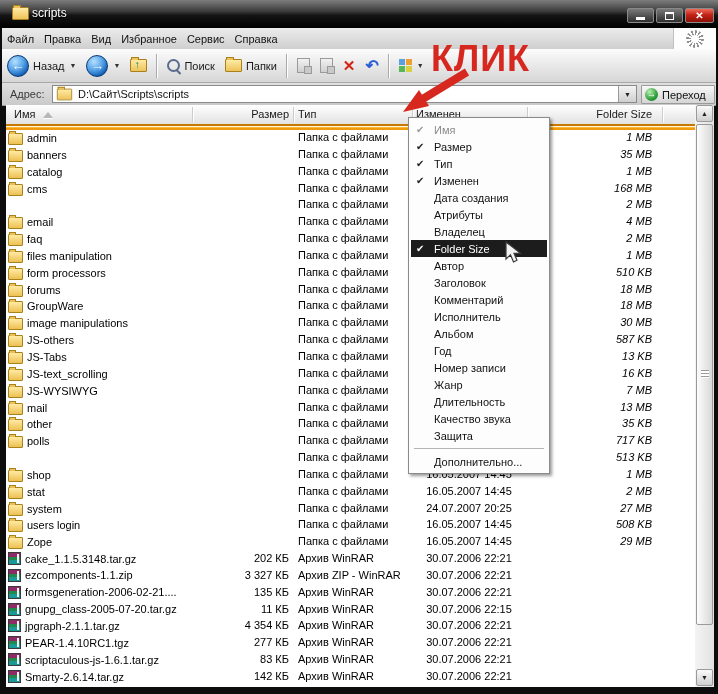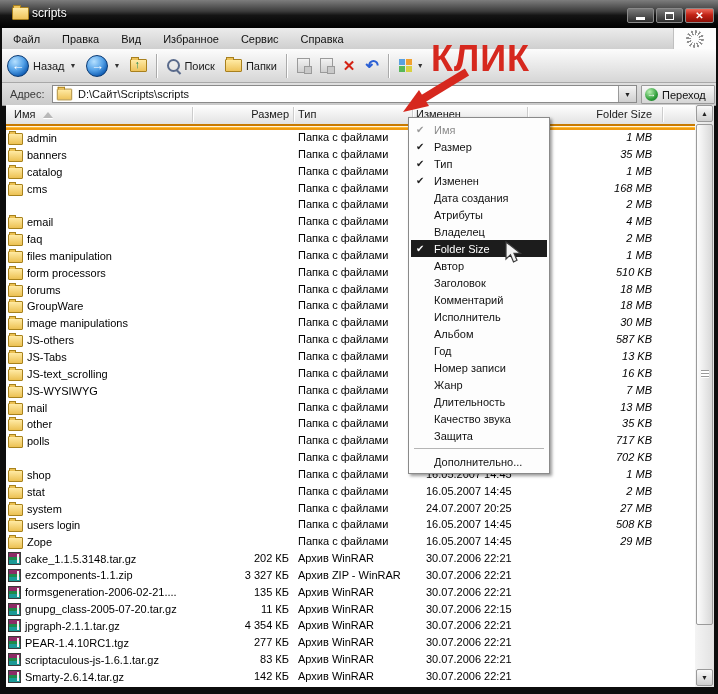--- a/index.html
+++ b/index.html
@@ -16,21 +16,21 @@
   .winbtn{position:absolute;top:8px;height:15px;border:1px solid #8a8a8a;border-radius:2px;box-sizing:border-box;display:flex;align-items:center;justify-content:center;}
   #btn-min{left:627px;width:27px;background:linear-gradient(#7a7a7a,#2e2e2e);}
   #btn-max{left:656px;width:27px;background:linear-gradient(#7a7a7a,#2e2e2e);}
   #btn-close{left:685px;width:29px;background:linear-gradient(#ef6a5a 0%,#c22316 45%,#8c0f06 100%);}
   .glyph-min{width:9px;height:3px;background:#fff;margin-top:6px;}
   .glyph-max{width:9px;height:8px;border:1px solid #fff;border-top:2px solid #fff;box-sizing:border-box;}
   .glyph-close{color:#fff;font-size:10px;font-weight:bold;line-height:1;}
 
   
   #menubar{position:absolute;left:2px;top:28px;width:714px;height:21px;background:linear-gradient(#ececec,#cfcfcf);border-bottom:1px solid #b5b5b5;display:flex;align-items:center;}
-  .menu-item{font-size:11px;color:#111;padding:0 11px;height:100%;display:flex;align-items:center;}
+  .menu-item{font-size:11px;color:#111;padding:0 5px;height:100%;display:flex;align-items:center;}
   #throbber-box{position:absolute;right:2px;top:28px;width:42px;height:22px;background:#fdfdfd;border-left:1px solid #c0c0c0;display:flex;align-items:center;justify-content:center;}
   .spinner{width:18px;height:18px;border-radius:50%;background:repeating-conic-gradient(#8f8f8f 0deg 13deg,#fdfdfd 13deg 30deg);position:relative;}
   .spinner::after{content:"";position:absolute;left:5px;top:5px;width:8px;height:8px;border-radius:50%;background:#fdfdfd;}
 
   
   #toolbar{position:absolute;left:2px;top:49px;width:714px;height:33px;background:linear-gradient(#fcfcfc,#d6d6d6);border-bottom:1px solid #a8a8a8;display:flex;align-items:center;}
   .tbtn{display:flex;align-items:center;gap:4px;padding:0 5px;font-size:11px;color:#1a1a1a;}
   .navcircle{width:22px;height:22px;border-radius:50%;background:radial-gradient(circle at 35% 28%,#b5e0ff 0%,#55a2e8 45%,#1663b8 75%,#0a3f86 100%);border:1px solid #0a3a74;box-sizing:border-box;color:#fff;font-weight:bold;font-size:13px;display:flex;align-items:center;justify-content:center;line-height:1;}
   .dd{font-size:7px;color:#333;margin-left:1px;}
   .tsep{width:1px;height:24px;background:#aaa;border-right:1px solid #fff;margin:0 4px;}
@@ -69,21 +69,21 @@
   .sort-asc{display:inline-block;width:0;height:0;border-left:5px solid transparent;border-right:5px solid transparent;border-bottom:6px solid #b8b8b8;margin-left:8px;filter:drop-shadow(0 1px 0 #fff);}
   #orange-band{position:absolute;left:6px;top:124px;width:689px;height:6px;background:linear-gradient(#c87a00 0 2px,#fff3dd 2px 3px,#ffb92e 3px 4px,#f09a10 4px 6px);}
 
   
   #filelist{position:absolute;left:6px;top:130px;width:689px;height:557px;background:#fff;overflow:hidden;}
   .row{position:relative;height:16.85px;font-size:11px;color:#000;}
   .cell{position:absolute;top:1px;white-space:nowrap;overflow:hidden;}
   .c-name{left:2px;width:182px;display:flex;align-items:center;gap:4px;}
   .c-size{left:186px;width:97px;text-align:right;}
   .c-type{left:292px;width:114px;}
-  .c-mod{left:420px;width:106px;}
+  .c-mod{left:410px;width:106px;text-align:center;}
   .c-fsize{left:520px;width:126px;text-align:right;font-style:italic;}
   .fic{flex:0 0 auto;}
   .k-folder{width:13px;height:10px;background:linear-gradient(#ffeaa4,#ecc153);border:1px solid #a8821c;border-radius:1px;position:relative;margin-top:2px;}
   .k-folder::before{content:"";position:absolute;top:-3px;left:0;width:5px;height:2px;background:#ecc153;border:1px solid #a8821c;border-bottom:none;}
   .k-rar{width:13px;height:13px;border:1px solid #3a3a3a;box-sizing:border-box;background:linear-gradient(180deg,#8e2a66 0 34%,#1f8a4a 34% 67%,#1a9a96 67% 100%);position:relative;}
   .k-rar::after{content:"";position:absolute;right:1px;top:1px;bottom:1px;width:2px;background:#f2f2f2;}
 
   
   #scrollbar{position:absolute;left:695px;top:105px;width:19px;height:582px;background:linear-gradient(90deg,#f4f4f4,#e2e2e2);}
   .sbtn{position:absolute;left:1px;width:17px;height:17px;background:linear-gradient(#fafafa,#cfcfcf);border:1px solid #9a9a9a;box-sizing:border-box;border-radius:2px;display:flex;align-items:center;justify-content:center;font-size:7px;color:#222;}
@@ -423,21 +423,21 @@
       <span class="cell c-size"></span>
       <span class="cell c-type">Папка с файлами</span>
       <span class="cell c-mod">16.05.2007 14:45</span>
       <span class="cell c-fsize">717 KB</span>
     </div>
 
     <div class="row">
       <span class="cell c-size"></span>
       <span class="cell c-type">Папка с файлами</span>
       <span class="cell c-mod">16.05.2007 14:45</span>
-      <span class="cell c-fsize">702 KB</span>
+      <span class="cell c-fsize">513 KB</span>
     </div>
 
     <div class="row">
       <span class="cell c-name">
         <span class="fic k-folder"></span>
         <span>shop</span>
       </span>
       <span class="cell c-size"></span>
       <span class="cell c-type">Папка с файлами</span>
       <span class="cell c-mod">16.05.2007 14:45</span>

